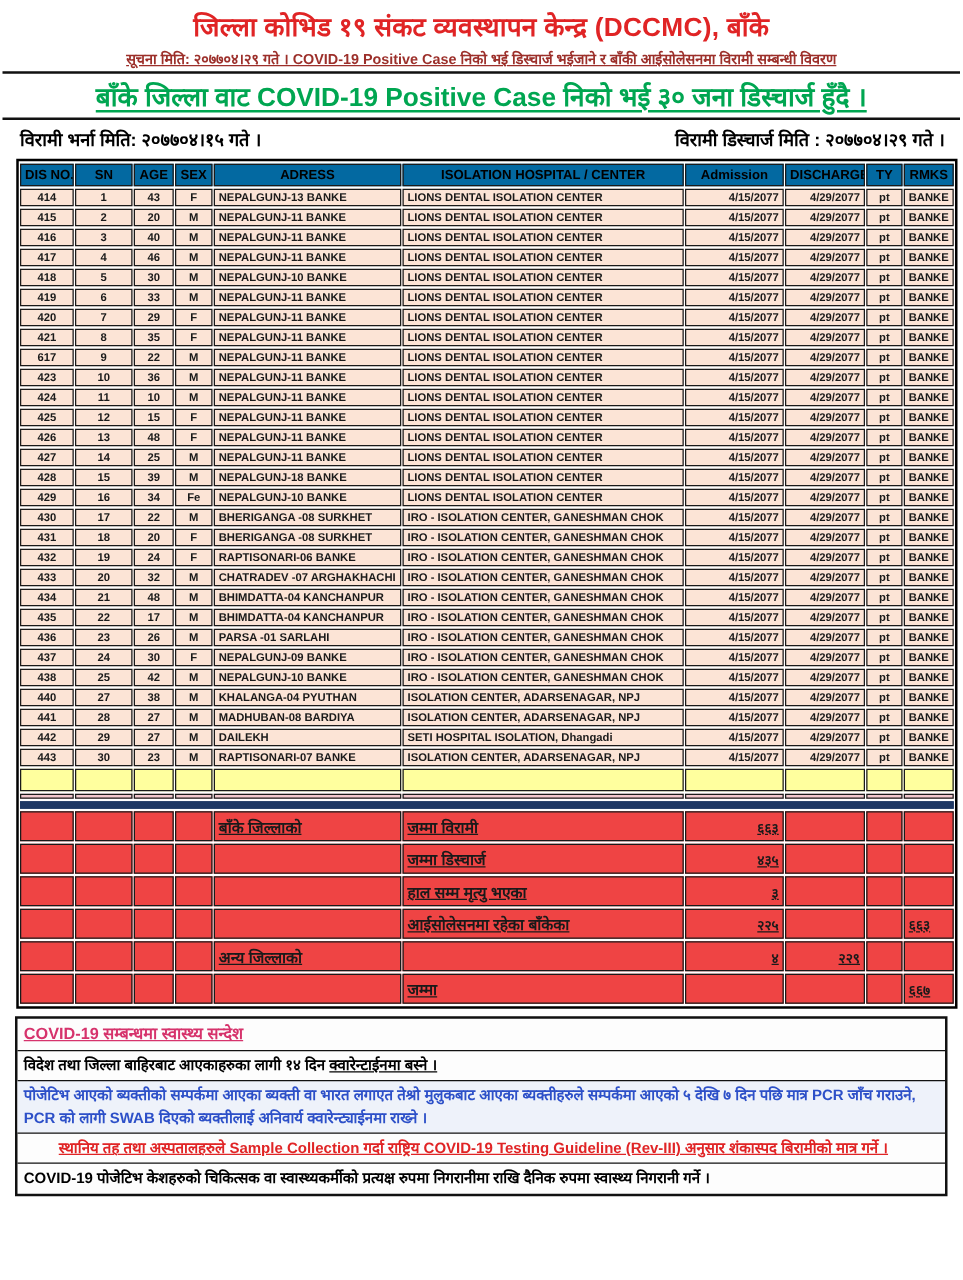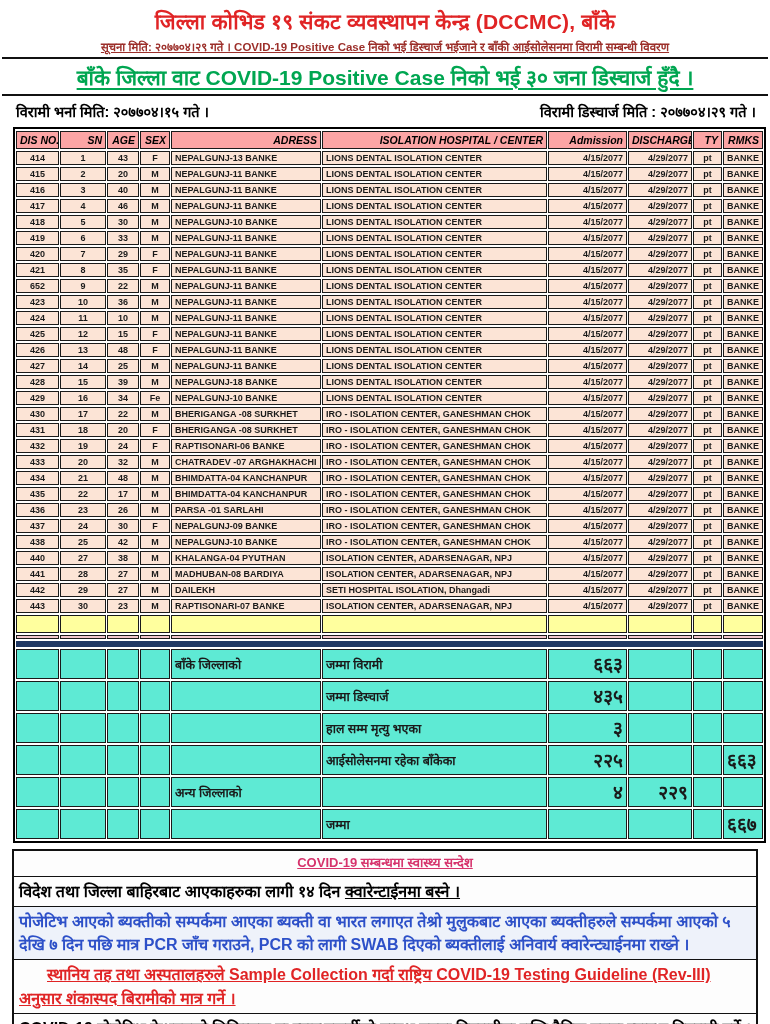--- a/index.html
+++ b/index.html
@@ -36,46 +36,46 @@
     margin:2px 13px 0 13px; width:744px;
     border-collapse:separate; border-spacing:1px 2px;
     border:2.5px solid #000; background:#fff;
     table-layout:fixed;
   }
   table.main td, table.main th {
     border:1.2px solid #1a1a1a; overflow:hidden; white-space:nowrap;
     padding:1px 3px; font-size:9px; height:14px;
   }
   table.main th {
-    background:#fca5a5; font-size:10.5px; font-weight:bold; height:18px;
-    text-align:right;
-    font-style:italic;
+    background:#0369a1; font-size:10.5px; font-weight:bold; height:18px;
+    text-align:center;
   }
   table.main td { background:#fce4d6; font-weight:600; color:#1a1a1a; }
   td.al-c, th.al-c { text-align:center; }
   td.al-r, th.al-r { text-align:right; }
   td.al-l, th.al-l { text-align:left; }
   tr.filler-yellow td { background:#ffff9e; height:18px; }
   tr.filler-pink td { background:#f2c6cc; height:4px; padding:0; }
   tr.filler-navy td { background:#1f3864; border-color:#1f3864; height:6px; padding:0; }
   tr.summary td {
-    background:#5eead4; height:24px; font-size:12.5px; font-weight:bold;
+    background:#ef4444; height:24px; font-size:12.5px; font-weight:bold;
     white-space:normal;
+    text-decoration:underline;
   }
   tr.summary td.num {
-    font-size:19px; font-family:"DejaVu Serif","Liberation Serif",serif;
+    font-size:11px; font-family:"DejaVu Serif","Liberation Serif",serif;
     font-weight:bold;
   }
 
   
   .messages {
     margin:6px 12px 0 12px; border:2.5px solid #111; background:#fdfdfd;
   }
-  .msg { padding:3px 5px; font-weight:bold; font-size:16px; border-top:1.5px solid #111; line-height:1.45; }
-  .msg:first-child { border-top:none;text-align:center; }
+  .msg { padding:3px 5px; font-weight:bold; font-size:12px; border-top:1.5px solid #111; line-height:1.45; }
+  .msg:first-child { border-top:none; }
   .msg-heading { color:#d6336c; font-size:13px; }
   .msg-heading span { text-decoration:underline; }
   .msg-black {}
   .msg-black .u { text-decoration:underline; }
   .msg-blue { color:#2d50c8; background:#eef2fa; }
   .msg-red { color:#e02425; }
   .msg-red span { text-decoration:underline;margin-left:28px; }
 </style>
 </head>
 <body>
@@ -211,21 +211,21 @@
           <td class="al-c">35</td>
           <td class="al-c">F</td>
           <td class="al-l">NEPALGUNJ-11 BANKE</td>
           <td class="al-l">LIONS DENTAL ISOLATION CENTER</td>
           <td class="al-r">4/15/2077</td>
           <td class="al-r">4/29/2077</td>
           <td class="al-c">pt</td>
           <td class="al-l">BANKE</td>
         </tr>
         <tr>
-          <td class="al-c">652</td>
+          <td class="al-c">617</td>
           <td class="al-c">9</td>
           <td class="al-c">22</td>
           <td class="al-c">M</td>
           <td class="al-l">NEPALGUNJ-11 BANKE</td>
           <td class="al-l">LIONS DENTAL ISOLATION CENTER</td>
           <td class="al-r">4/15/2077</td>
           <td class="al-r">4/29/2077</td>
           <td class="al-c">pt</td>
           <td class="al-l">BANKE</td>
         </tr>

